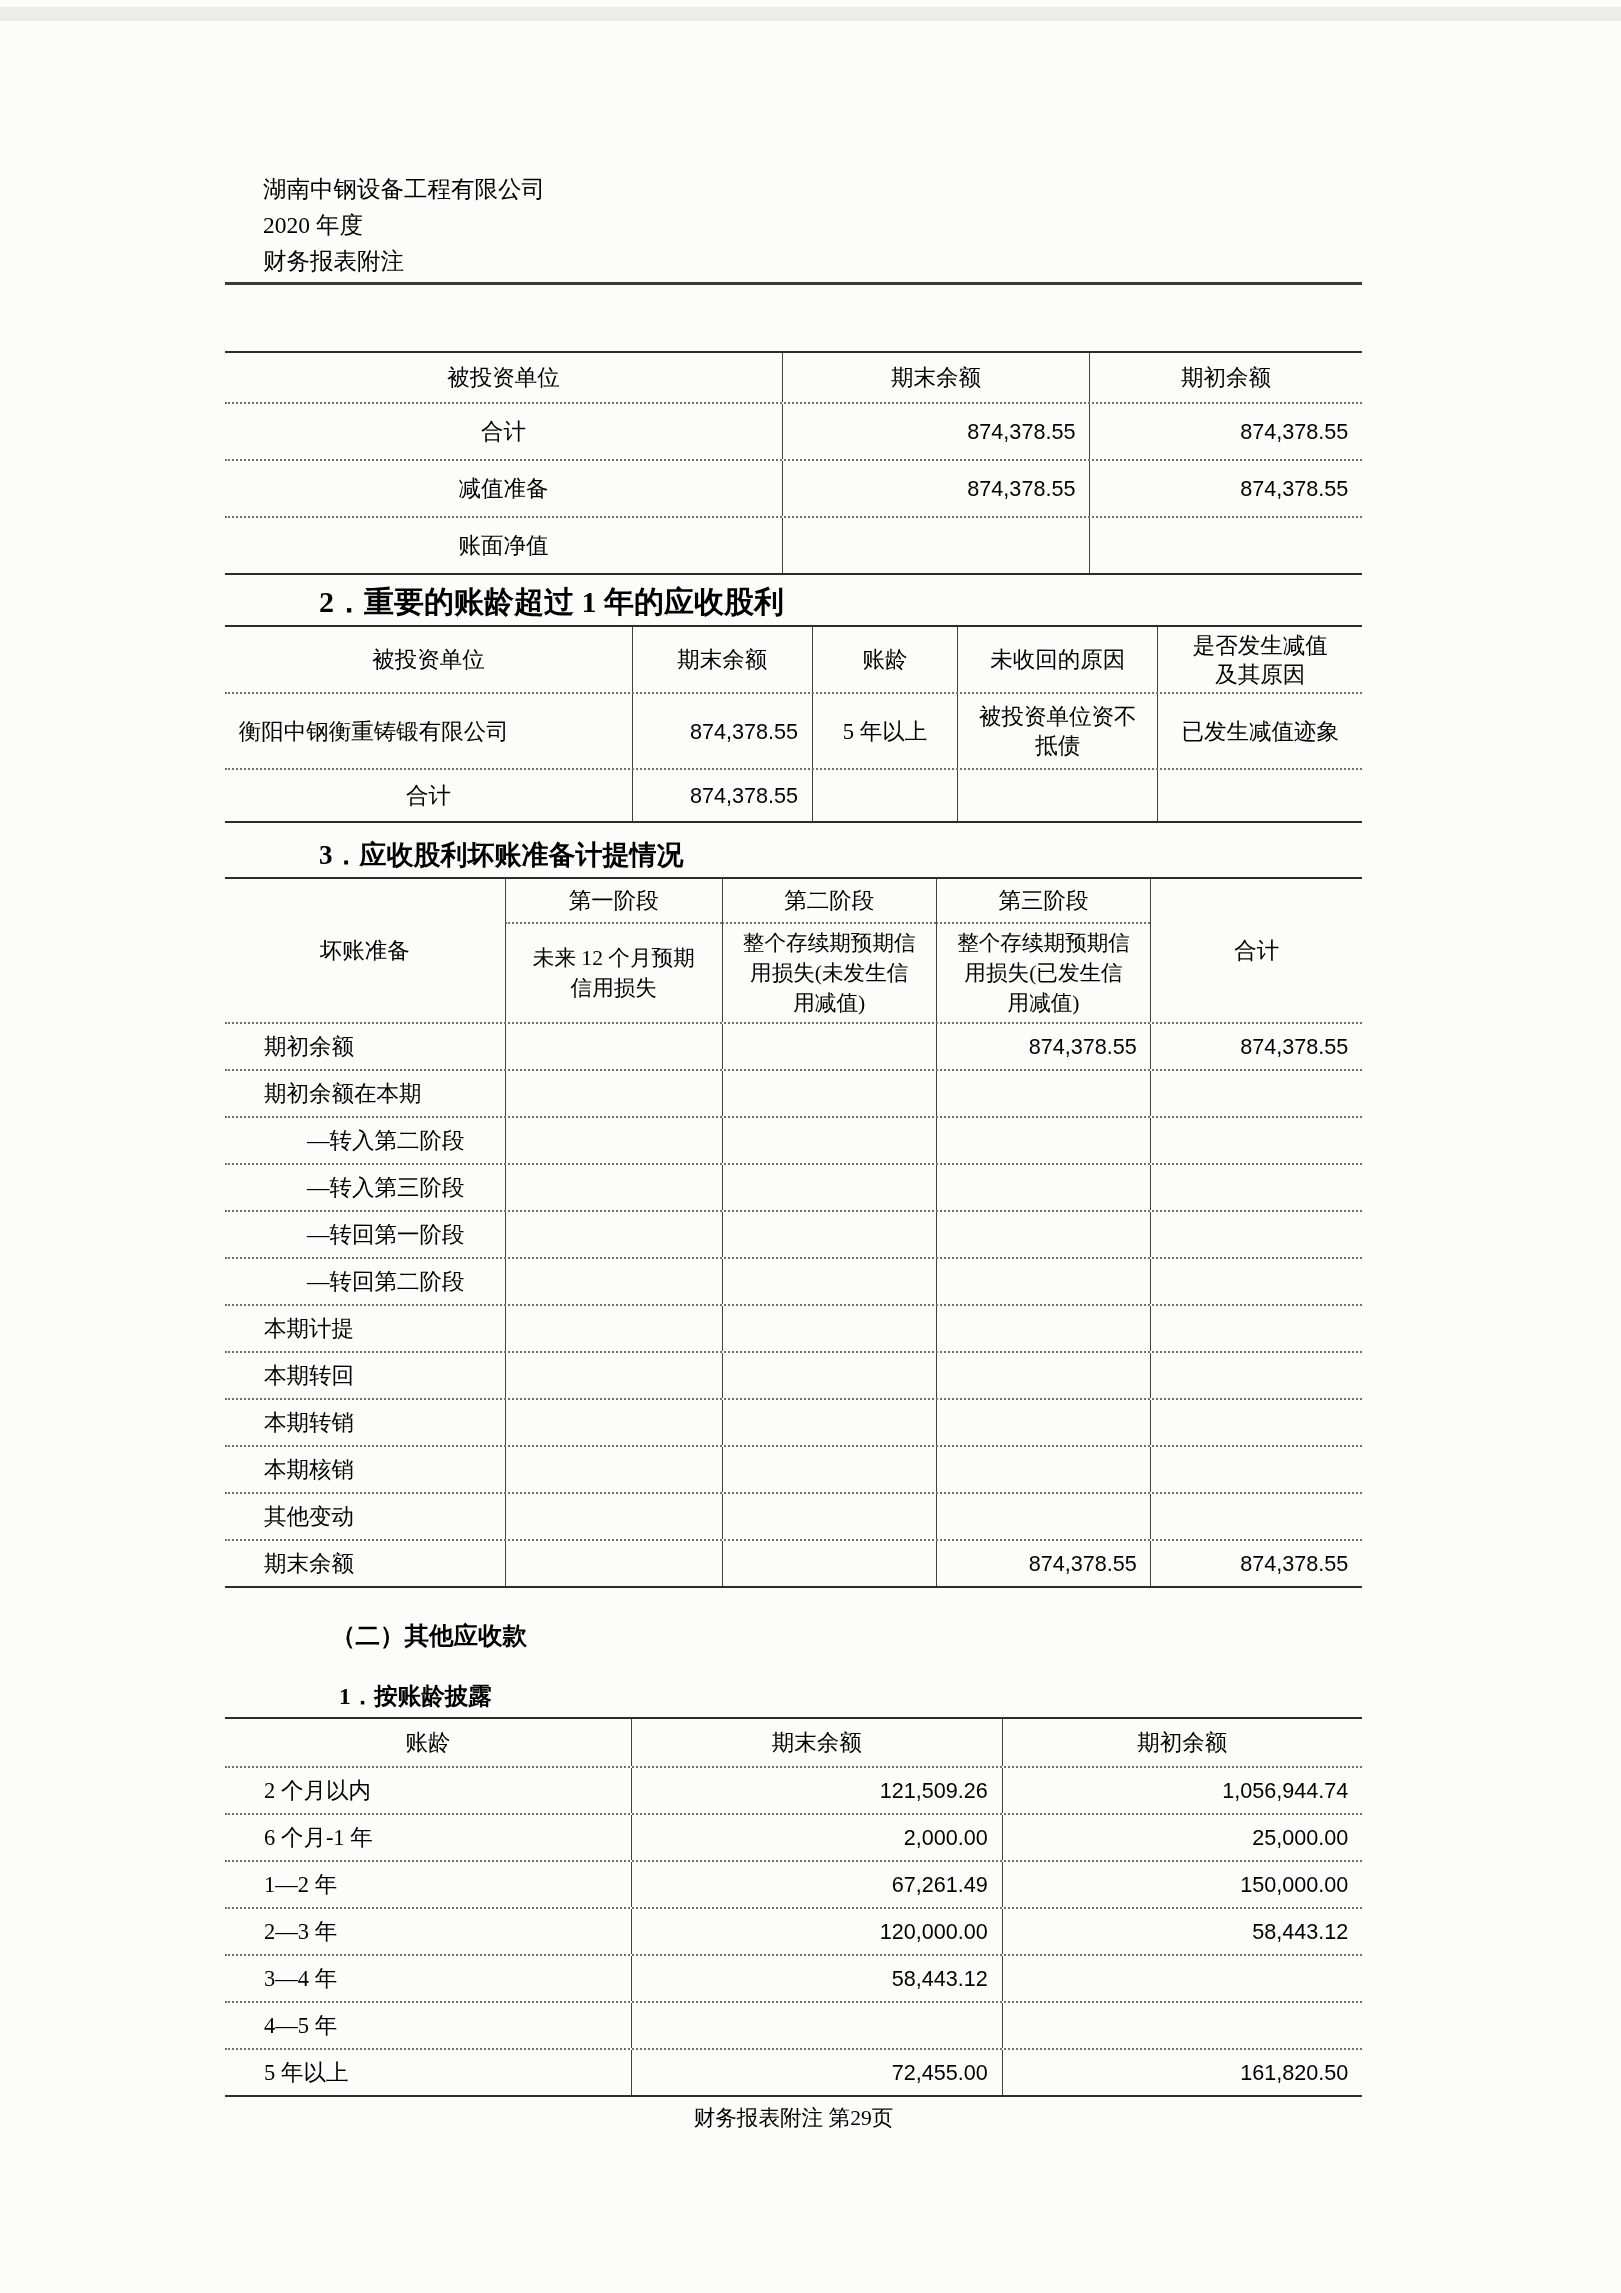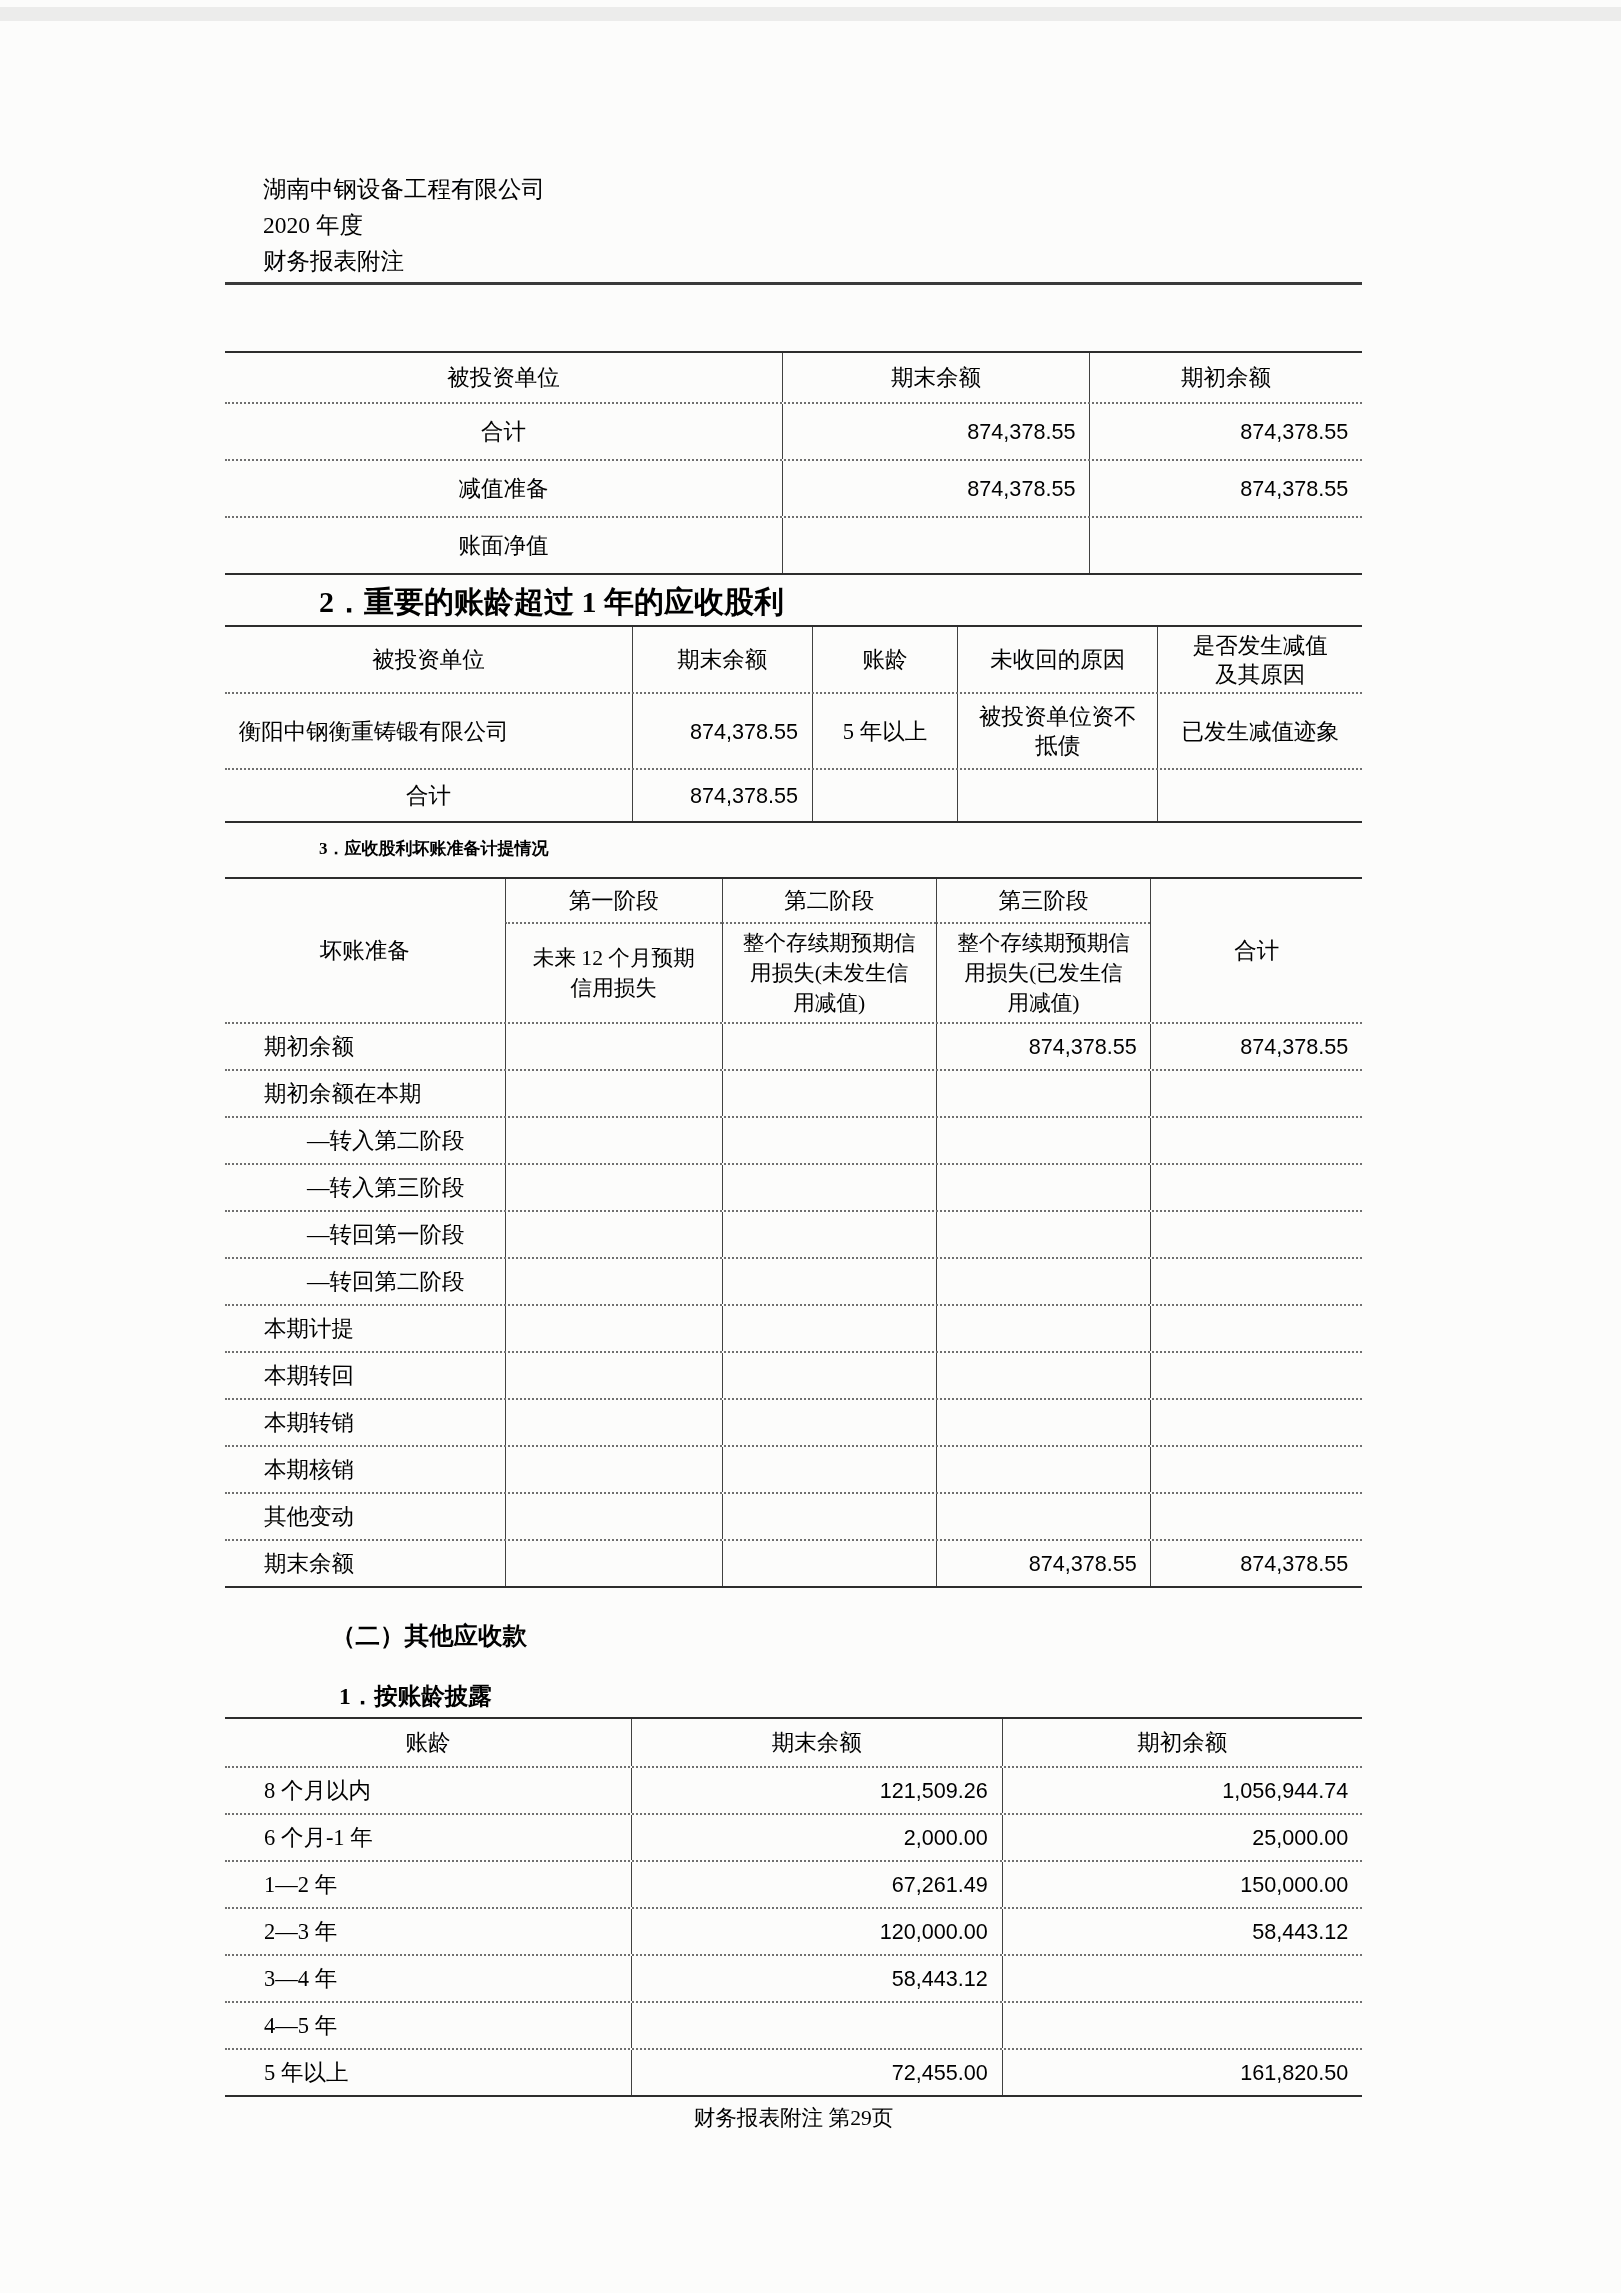--- a/index.html
+++ b/index.html
@@ -5,21 +5,21 @@
   html,body{margin:0;padding:0;background:#ffffff;}
   .page{position:relative;width:1621px;height:2294px;background:#fcfcfb;
         font-family:"Liberation Serif","DejaVu Serif",serif;color:#000000;overflow:hidden;}
   .edge-band{position:absolute;left:0;top:6.9px;width:100%;height:13.7px;background:#ececeb;}
 
   .hdr{position:absolute;left:263px;top:171px;font-size:23.5px;line-height:36px;}
   .rule{position:absolute;left:225px;top:282px;width:1137px;height:2.9px;background:#3a3a3a;}
 
   .sec{position:absolute;font-weight:bold;white-space:nowrap;}
   .sec.s2{left:319px;top:582px;font-size:30px;}
-  .sec.s3{left:319px;top:837px;font-size:17px;}
+  .sec.s3{left:319px;top:837px;font-size:27px;}
   .sec.sOther{left:331px;top:1619px;font-size:24.5px;}
   .sec.sAging{left:339px;top:1680px;font-size:23.5px;}
 
   .tbl{position:absolute;left:225px;width:1137px;box-sizing:border-box;
        border-top:2.9px solid #2d2d2d;border-bottom:2.9px solid #2d2d2d;}
   .trow{display:grid;align-items:stretch;font-size:22.5px;}
   .trow + .trow{border-top:2px dotted #6f6f6f;}
   .g3a{grid-template-columns:49% 27% 24%;}
   .g5a{grid-template-columns:35.8% 15.8% 12.8% 17.6% 18%;}
   .g5b{grid-template-columns:24.6% 19.1% 18.8% 18.9% 18.6%;}
@@ -221,21 +221,21 @@
   <div class="sec sOther">（二）其他应收款</div>
   <div class="sec sAging">1．按账龄披露</div>
 
   <div class="tbl" style="top:1717px;">
     <div class="trow g3b r48">
       <div class="cell">账龄</div>
       <div class="cell">期末余额</div>
       <div class="cell">期初余额</div>
     </div>
     <div class="trow g3b r46">
-      <div class="cell l">8 个月以内</div>
+      <div class="cell l">2 个月以内</div>
       <div class="cell num">121,509.26</div>
       <div class="cell num">1,056,944.74</div>
     </div>
     <div class="trow g3b r46">
       <div class="cell l">6 个月-1 年</div>
       <div class="cell num">2,000.00</div>
       <div class="cell num">25,000.00</div>
     </div>
     <div class="trow g3b r46">
       <div class="cell l">1—2 年</div>

